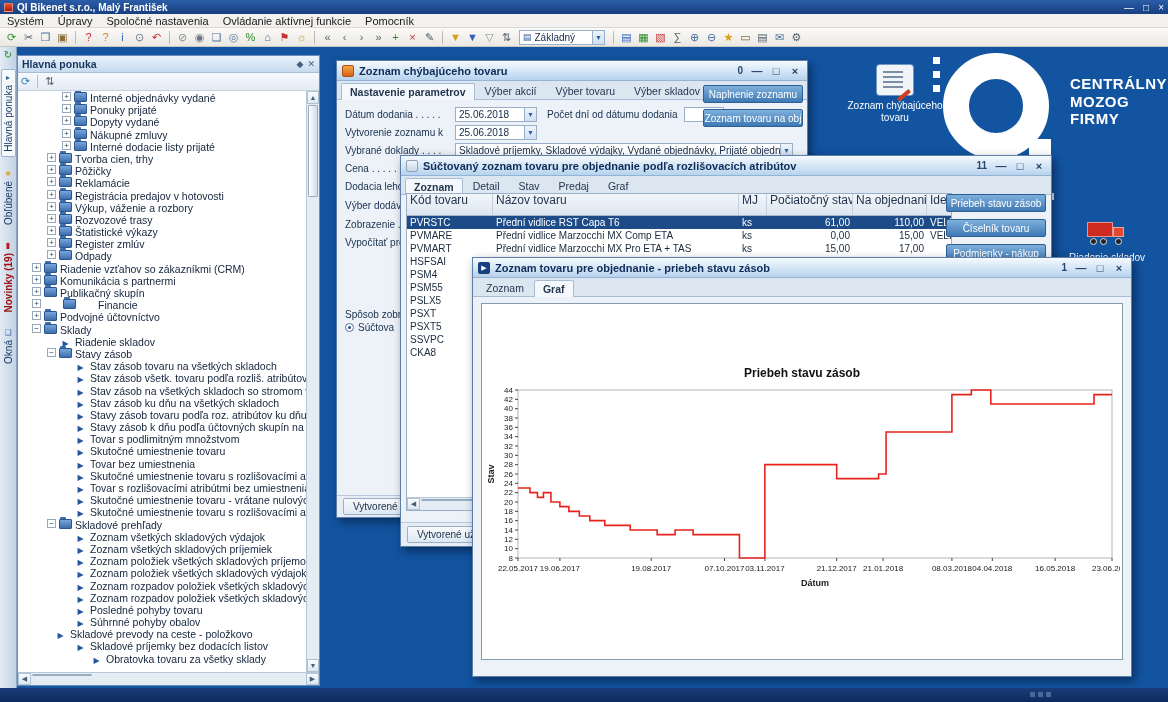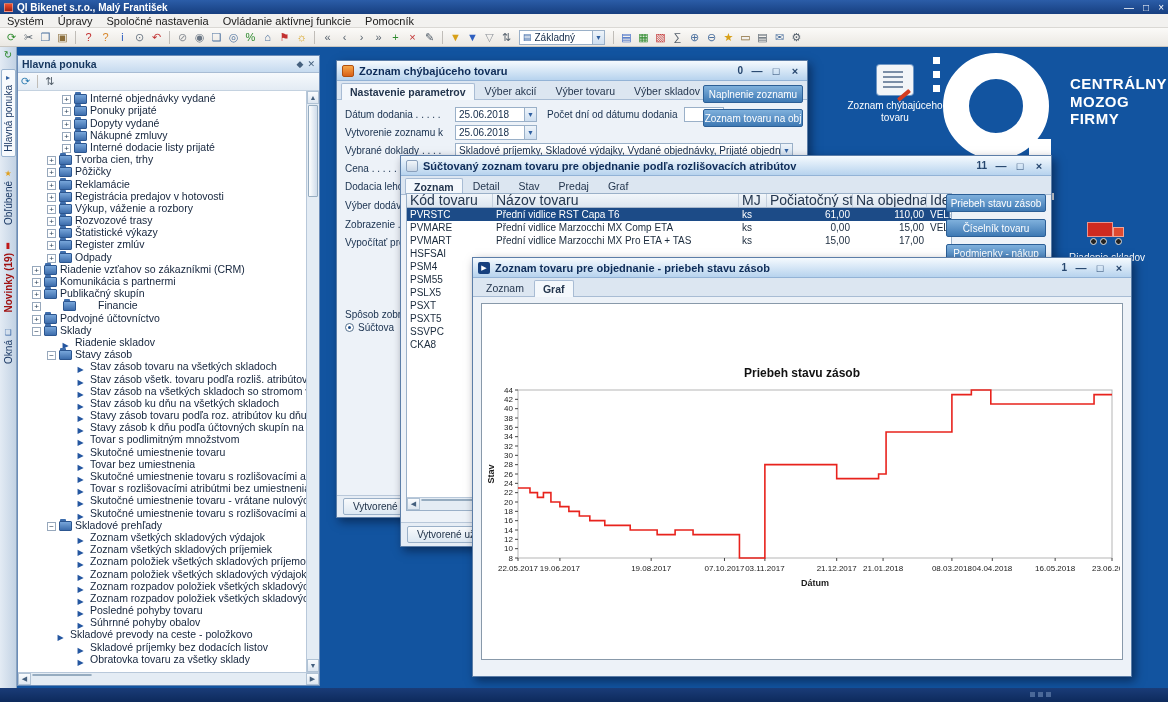--- a/index.html
+++ b/index.html
@@ -39,21 +39,21 @@
 
 
 .panel{position:absolute;left:17px;top:8px;width:303px;height:631px;background:#fff;border:1px solid #6b8cb8;display:flex;flex-direction:column;z-index:5;}
 .panel-header{height:17px;background:linear-gradient(#eaf2fb,#c6daef);display:flex;align-items:center;padding:0 4px;font-size:10.5px;font-weight:bold;color:#16365e;border-bottom:1px solid #a8bcd4;gap:4px;}
 .panel-header .ph-sp{flex:1;}
 .ph-ico{font-size:9px;color:#45607e;font-weight:normal;}
 .panel-toolbar{height:18px;background:linear-gradient(#f6f9fc,#e3ebf4);border-bottom:1px solid #c4d2e0;display:flex;align-items:center;padding:0 3px;gap:3px;}
 .pt-ico{font-size:11px;}
 .tree-view{flex:1;display:flex;overflow:hidden;}
 .tree-rows{flex:1;overflow:hidden;padding-top:1px;}
-.tree-row{height:12.2px;display:flex;align-items:flex-end;gap:3px;white-space:nowrap;font-size:10.5px;cursor:default;}
+.tree-row{height:12.2px;display:flex;align-items:flex-start;gap:3px;white-space:nowrap;font-size:10.5px;cursor:default;}
 .exp{width:9px;height:9px;border:1px solid #97a8bc;background:#fff;font-size:8px;line-height:7px;text-align:center;color:#2a4058;flex:none;}
 .exp.plus::before{content:"+";}
 .exp.minus::before{content:"\2212";}
 .exp.leaf{visibility:hidden;}
 .tico{flex:none;width:13px;height:10px;position:relative;}
 .tico.plus,.tico.minus{background:linear-gradient(#78a6da,#3d6dac);border:1px solid #2c5690;border-radius:1px;}
 .tico.plus::before,.tico.minus::before{content:"";position:absolute;left:0;top:-3px;width:6px;height:2px;background:#3d6dac;border-radius:1px 1px 0 0;}
 .tico.leaf{text-align:center;}
 .tico.leaf::before{content:"\25B6";color:#2456a0;font-size:8px;line-height:10px;}
 .tree-label{color:#14243c;}
@@ -94,21 +94,21 @@
 .fcombo .arrow{width:12px;height:100%;background:linear-gradient(#eef4fa,#cfdff0);border-left:1px solid #9ab0c8;color:#2f5fa0;font-size:7px;display:flex;align-items:center;justify-content:center;flex:none;}
 .finput{background:#fff;border:1px solid #9ab0c8;height:15px;width:40px;}
 .radio{width:9px;height:9px;border:1px solid #57728e;border-radius:50%;background:#fff;position:relative;flex:none;margin-right:4px;}
 .radio::after{content:"";position:absolute;left:2px;top:2px;width:3px;height:3px;border-radius:50%;background:#1c4b87;}
 
 
 #win2{left:400px;top:108px;width:652px;height:392px;z-index:20;}
 .w2-buttons{position:absolute;right:5px;top:38px;}
 .w2-buttons .blue-btn{margin-bottom:7px;}
 .table{position:absolute;left:5px;top:37px;width:546px;height:318px;background:#fff;border:1px solid #9ab0c8;display:flex;flex-direction:column;overflow:hidden;}
-.thead{display:flex;height:14px;background:linear-gradient(#f2f6fa,#dce6f0);border-bottom:1px solid #a8b8cc;font-size:14px;color:#24364e;flex:none;}
+.thead{display:flex;height:22px;background:linear-gradient(#f2f6fa,#dce6f0);border-bottom:1px solid #a8b8cc;font-size:12px;color:#24364e;flex:none;}
 .thead span{padding:0 3px;border-right:1px solid #c4d0de;overflow:hidden;white-space:nowrap;line-height:13px;}
 .trows{flex:1;overflow:hidden;}
 .trow{display:flex;height:13px;font-size:10px;color:#1a2a3c;align-items:center;}
 .trow span{padding:0 3px;overflow:hidden;white-space:nowrap;}
 .trow.selected{background:#1c4b87;color:#fff;}
 .c-kod{width:86px;flex:none;}
 .c-nazov{width:246px;flex:none;}
 .c-mj{width:28px;flex:none;}
 .c-stav{width:86px;flex:none;text-align:right;}
 .c-obj{width:74px;flex:none;text-align:right;}
@@ -539,21 +539,21 @@
               <span class="tico leaf"></span>
               <span class="tree-label">Skladové prevody na ceste - položkovo</span>
             </div>
 
             <div class="tree-row" style="padding-left: 44px;">
               <span class="exp leaf"></span>
               <span class="tico leaf"></span>
               <span class="tree-label">Skladové príjemky bez dodacích listov</span>
             </div>
 
-            <div class="tree-row" style="padding-left: 44px;">
+            <div class="tree-row" style="padding-left: 60px;">
               <span class="exp leaf"></span>
               <span class="tico leaf"></span>
               <span class="tree-label">Obratovka tovaru za všetky sklady</span>
             </div>
 
         </div>
         <div class="vscroll">
           <span class="scroll-arr">▲</span>
           <div class="vthumb"></div>
           <div style="flex:1"></div>

